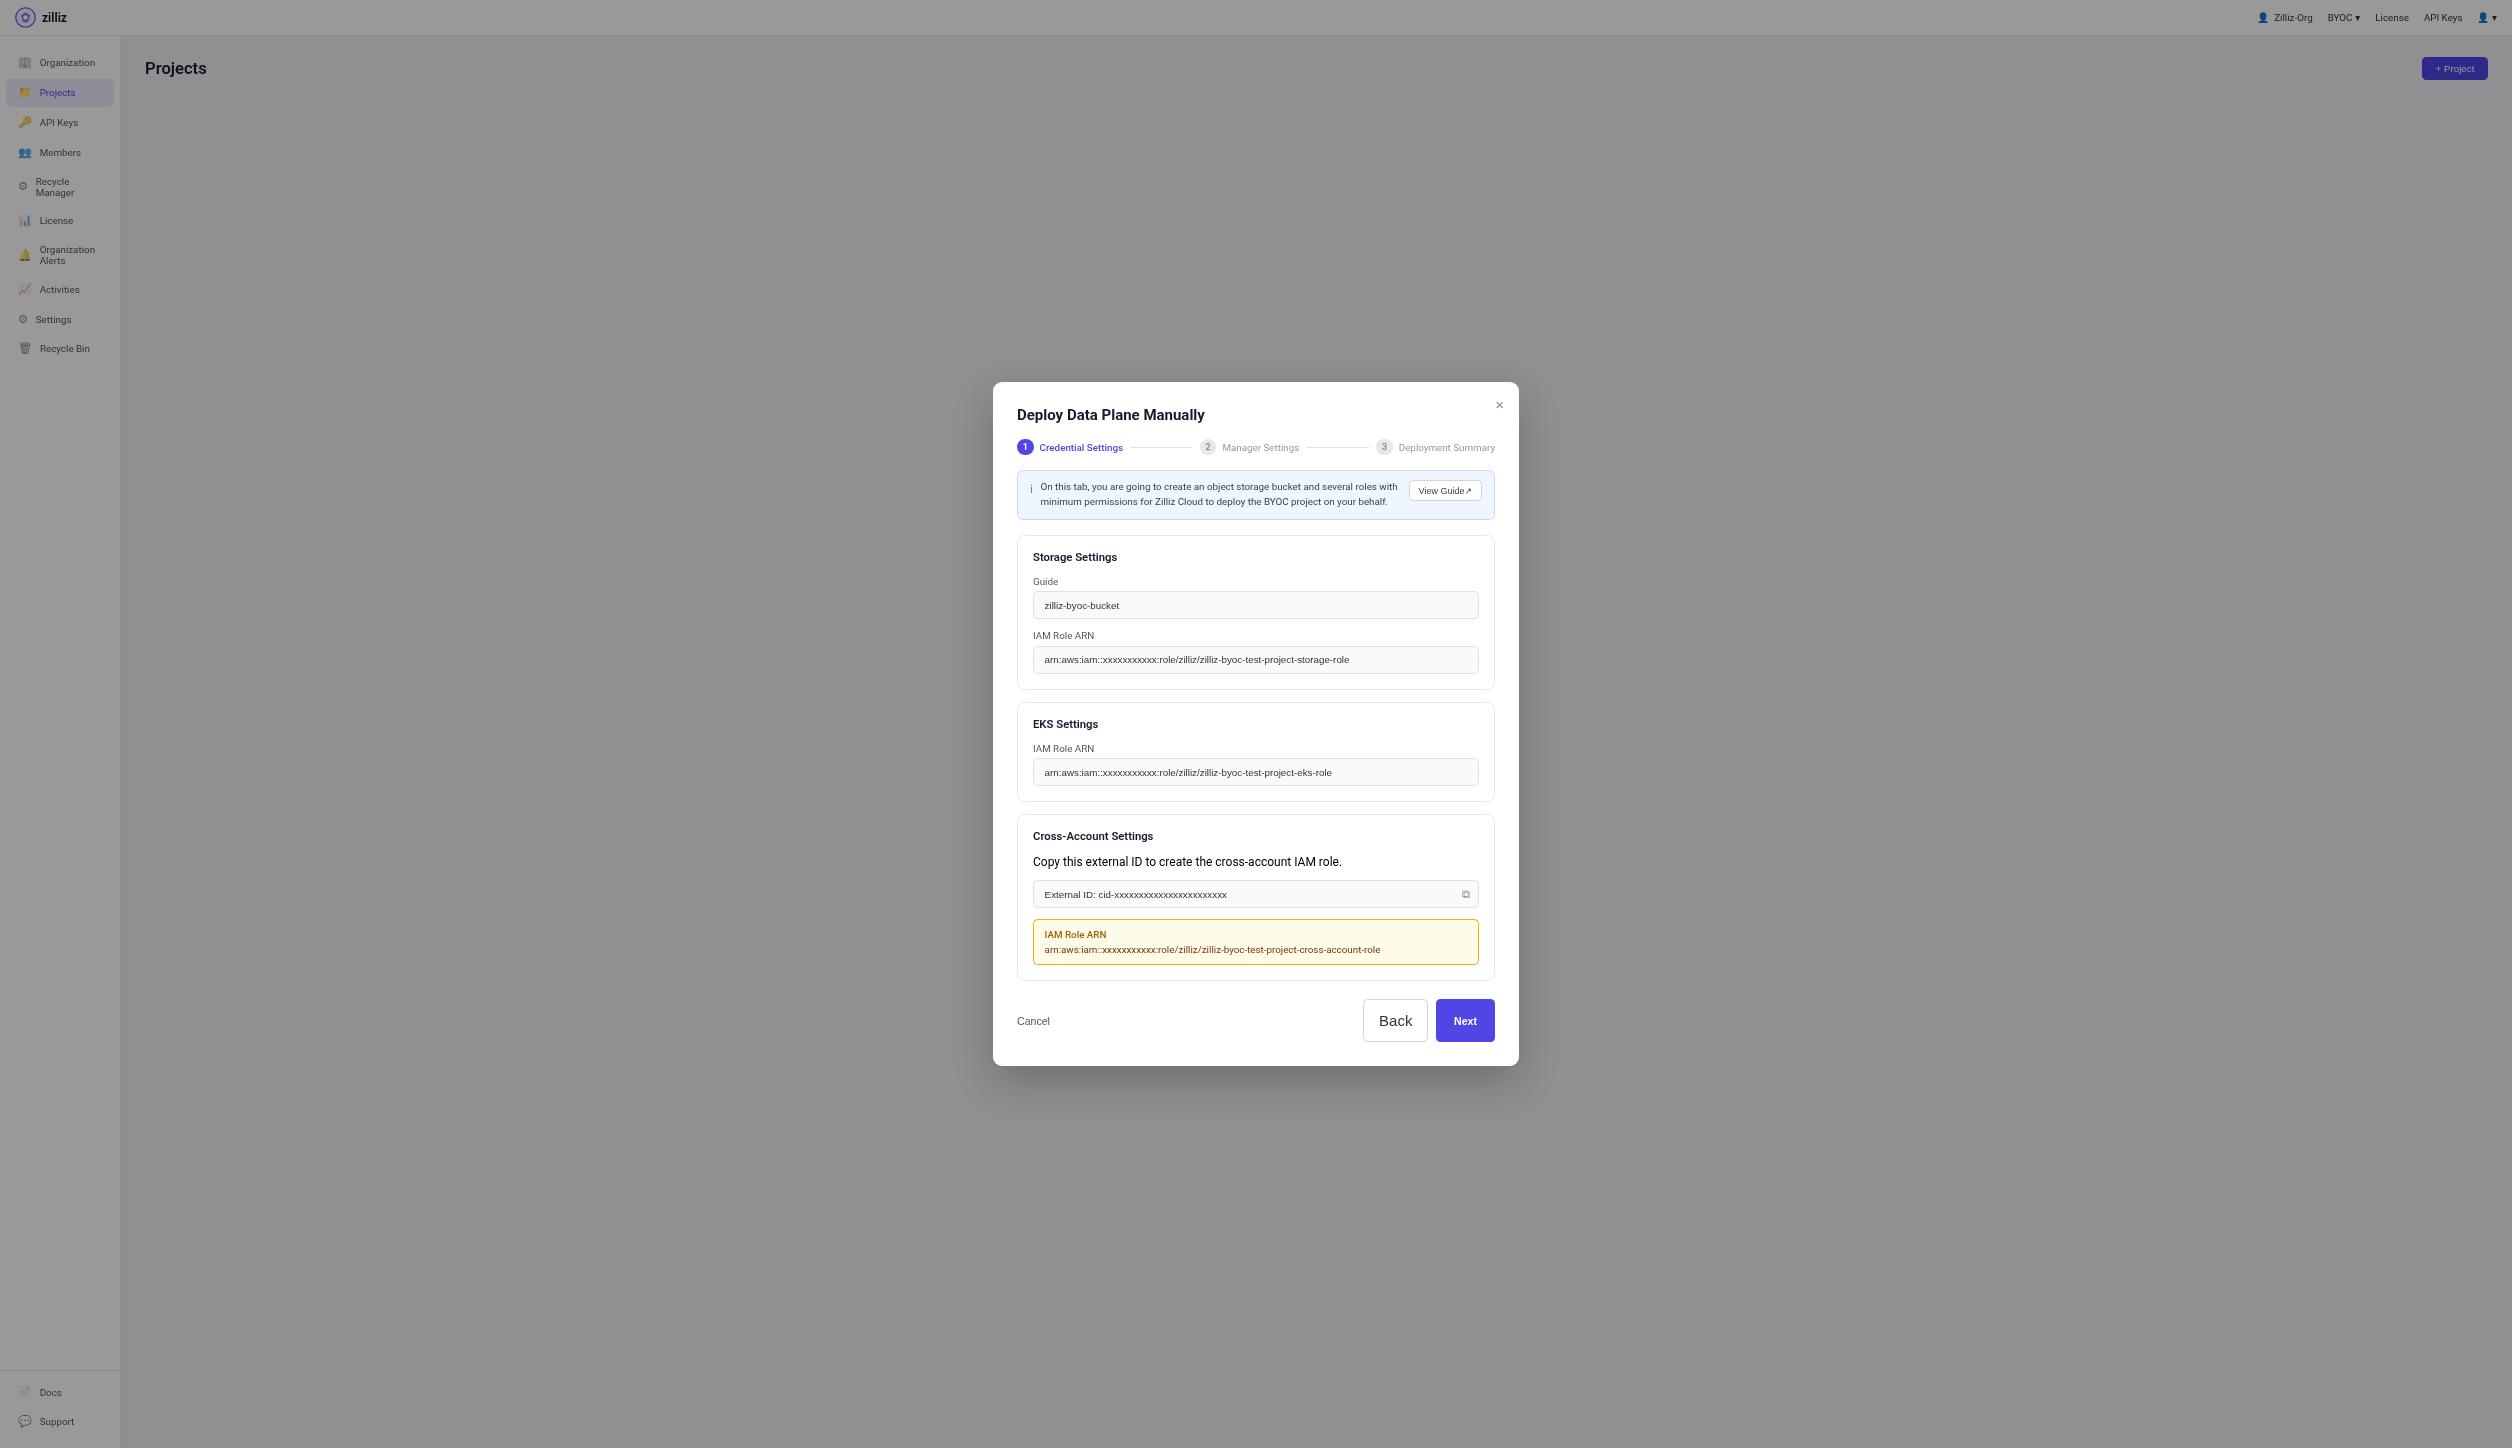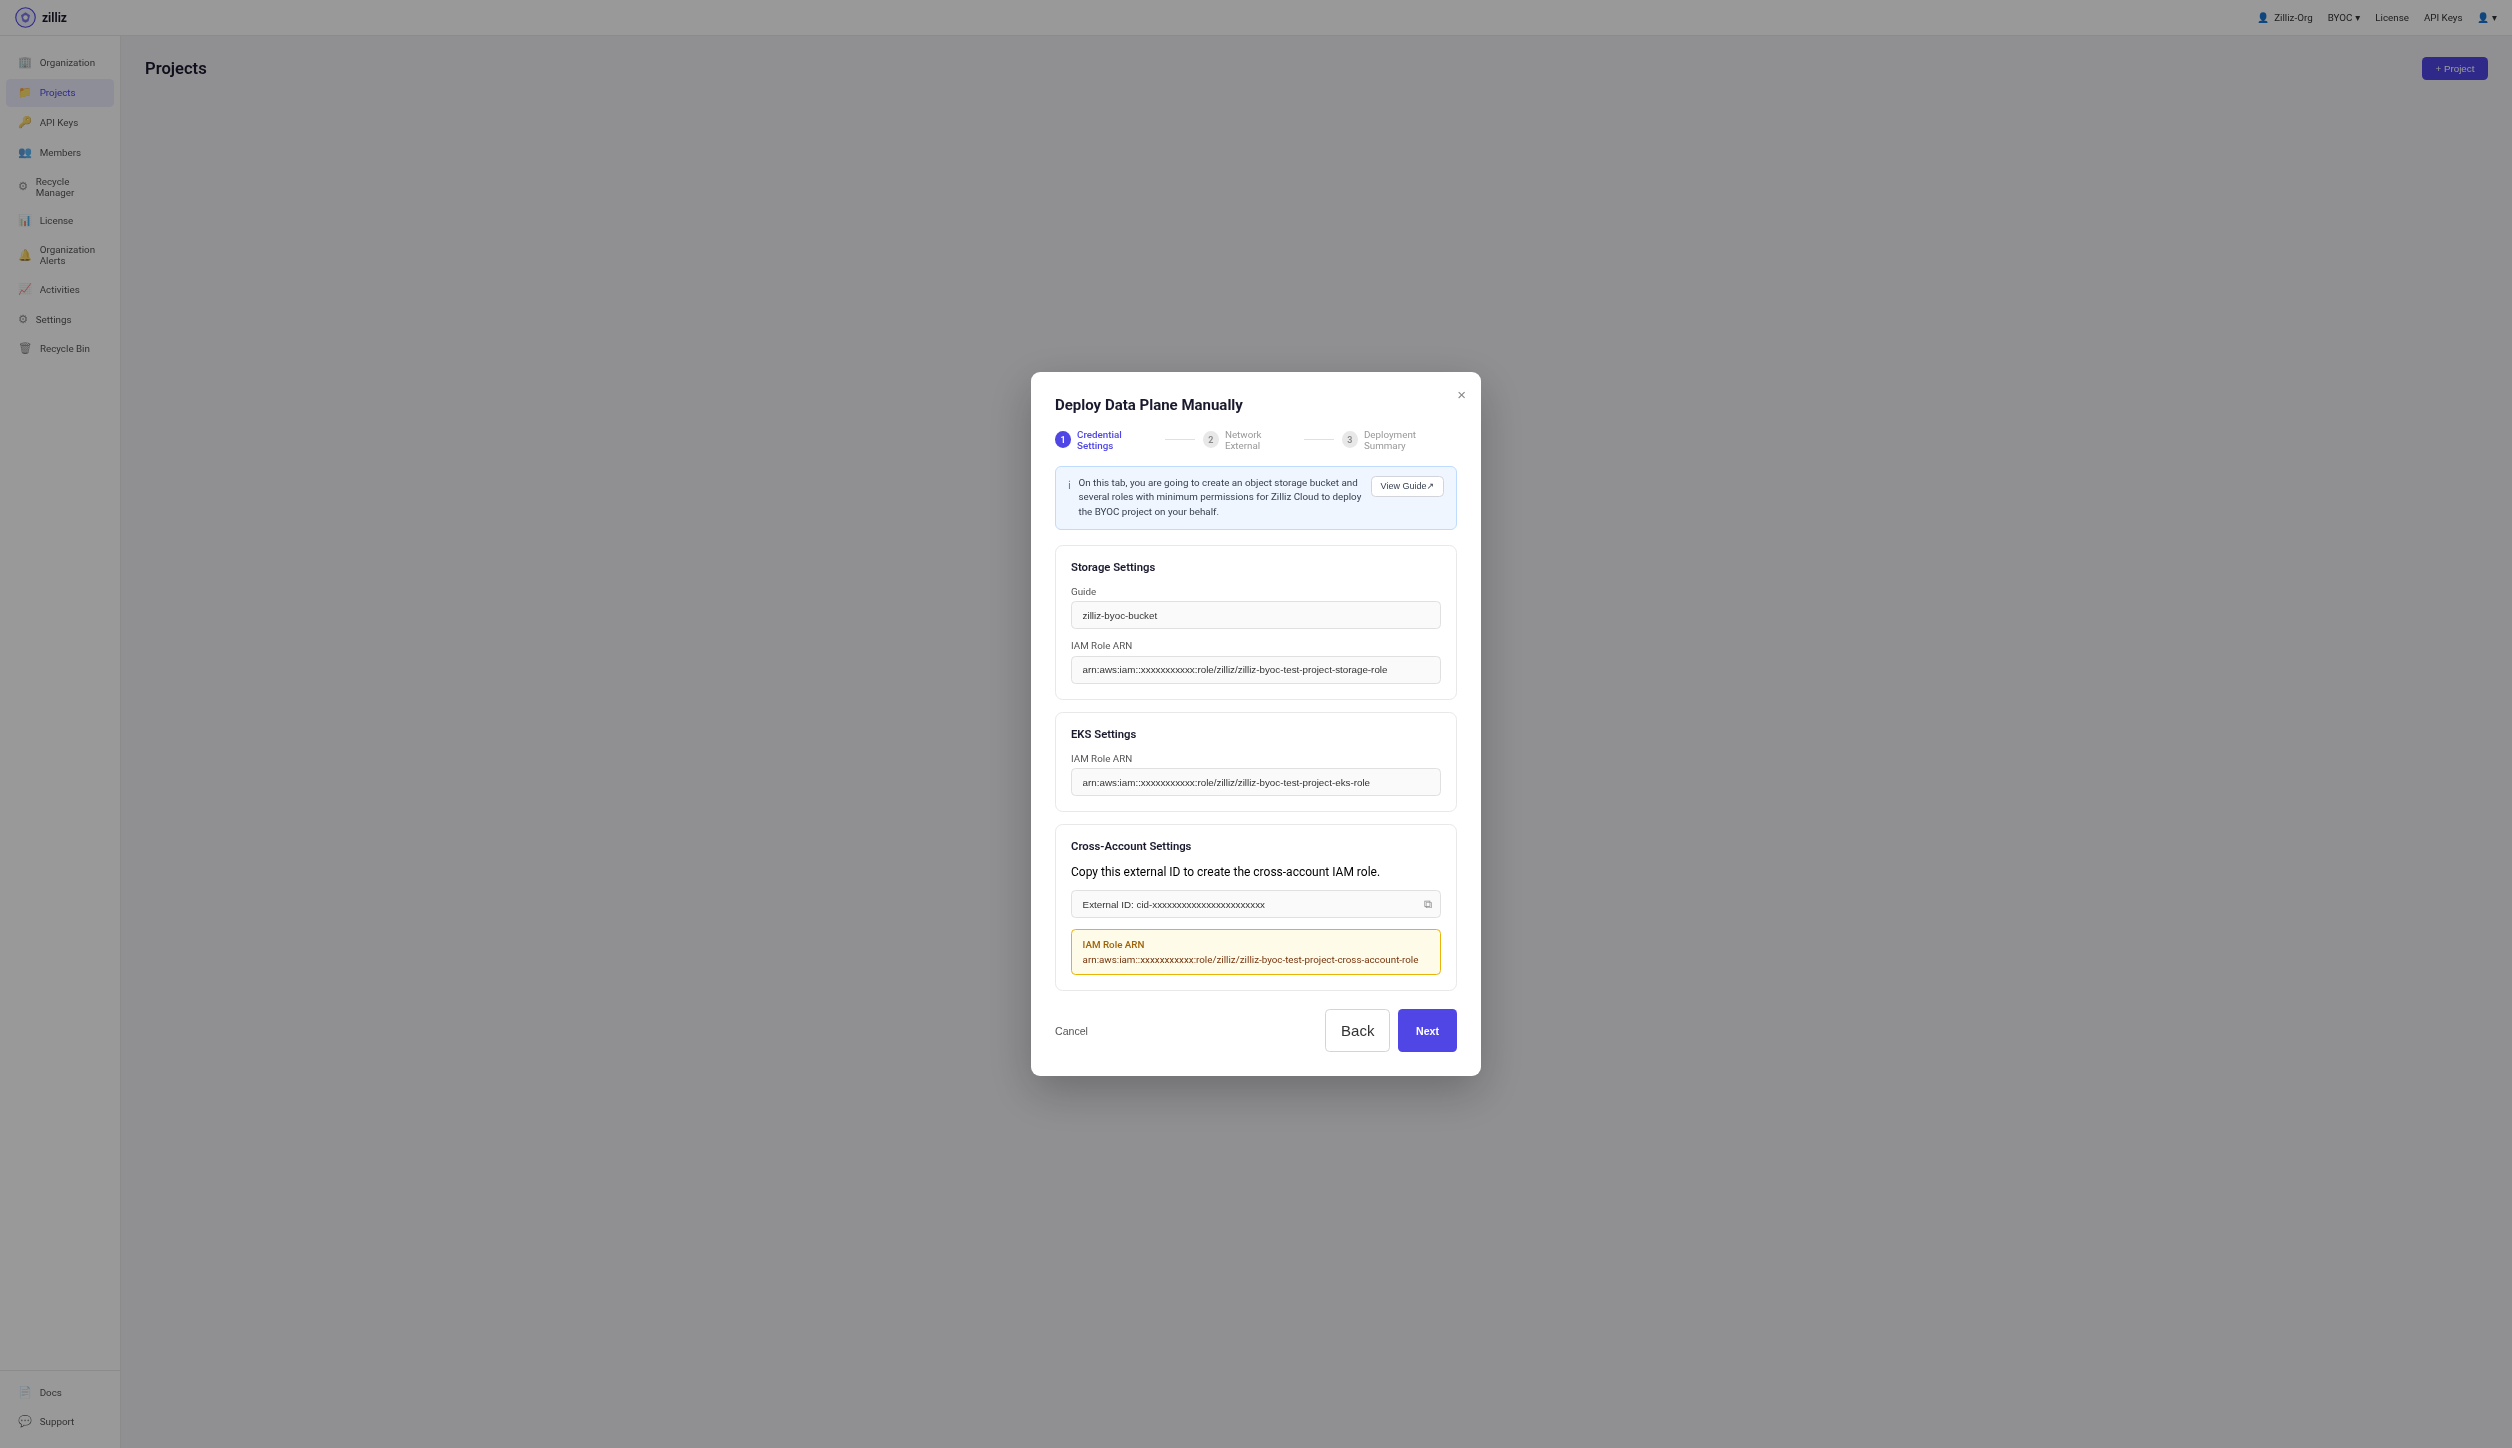--- a/index.html
+++ b/index.html
@@ -138,21 +138,21 @@
       z-index: 100;
       display: flex;
       align-items: center;
       justify-content: center;
     }
 
     
     .modal {
       background: #fff;
       border-radius: 9px;
-      width: 450px;
+      width: 526px;
       max-height: 90vh;
       overflow-y: auto;
       box-shadow: 0 15px 45px rgba(0,0,0,0.25);
       padding: 24px;
       position: relative;
     }
     .modal-title {
       font-size: 15px;
       font-weight: 700;
       color: #1a1a2e;
@@ -439,21 +439,21 @@
         <button class="modal-close">×</button>
 
         <div class="steps">
           <div class="step active">
             <div class="step-circle">1</div>
             <span class="step-label">Credential Settings</span>
           </div>
           <div class="step-divider"></div>
           <div class="step inactive">
             <div class="step-circle">2</div>
-            <span class="step-label">Network External</span>
+            <span class="step-label">Manager Settings</span>
           </div>
           <div class="step-divider"></div>
           <div class="step inactive">
             <div class="step-circle">3</div>
             <span class="step-label">Deployment Summary</span>
           </div>
         </div>
 
         <div class="info-banner">
           <span class="info-icon">ℹ</span>

